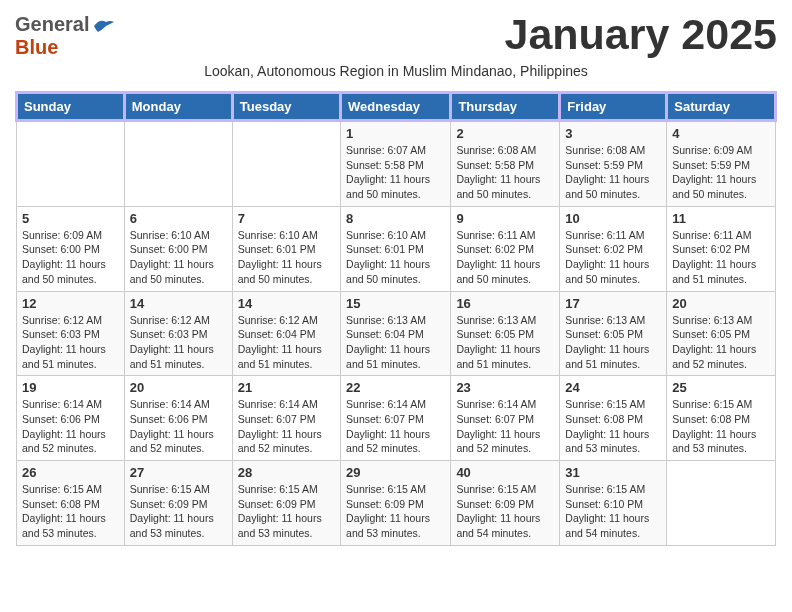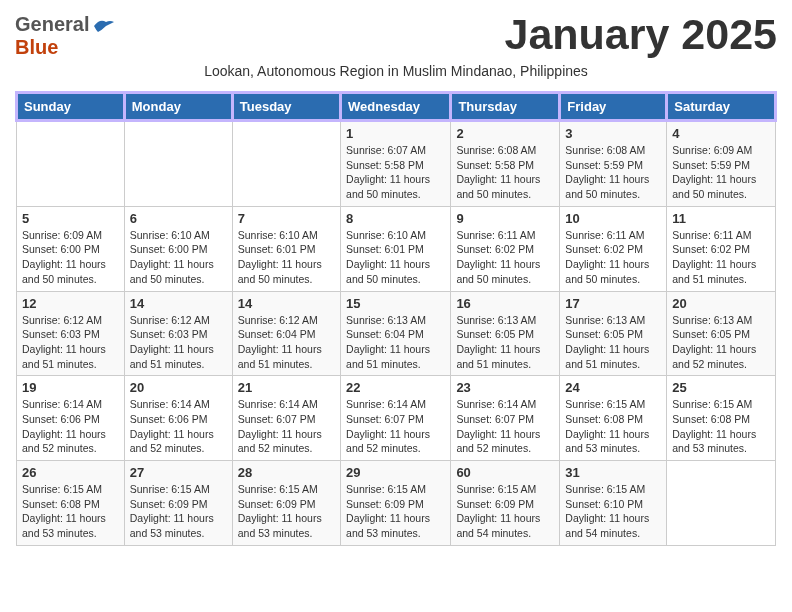--- a/index.html
+++ b/index.html
@@ -237,21 +237,21 @@
         </td>
         <td>
           <span class="day-number">28</span>
           <div class="day-info">Sunrise: 6:15 AM<br>Sunset: 6:09 PM<br>Daylight: 11 hours<br>and 53 minutes.</div>
         </td>
         <td>
           <span class="day-number">29</span>
           <div class="day-info">Sunrise: 6:15 AM<br>Sunset: 6:09 PM<br>Daylight: 11 hours<br>and 53 minutes.</div>
         </td>
         <td>
-          <span class="day-number">60</span>
+          <span class="day-number">40</span>
           <div class="day-info">Sunrise: 6:15 AM<br>Sunset: 6:09 PM<br>Daylight: 11 hours<br>and 54 minutes.</div>
         </td>
         <td>
           <span class="day-number">31</span>
           <div class="day-info">Sunrise: 6:15 AM<br>Sunset: 6:10 PM<br>Daylight: 11 hours<br>and 54 minutes.</div>
         </td>
         <td class="empty-cell"></td>
       </tr>
     </tbody>
 </table>

